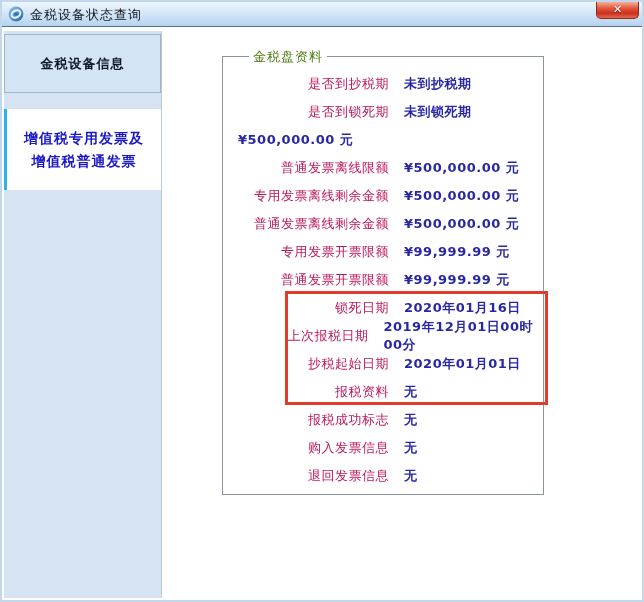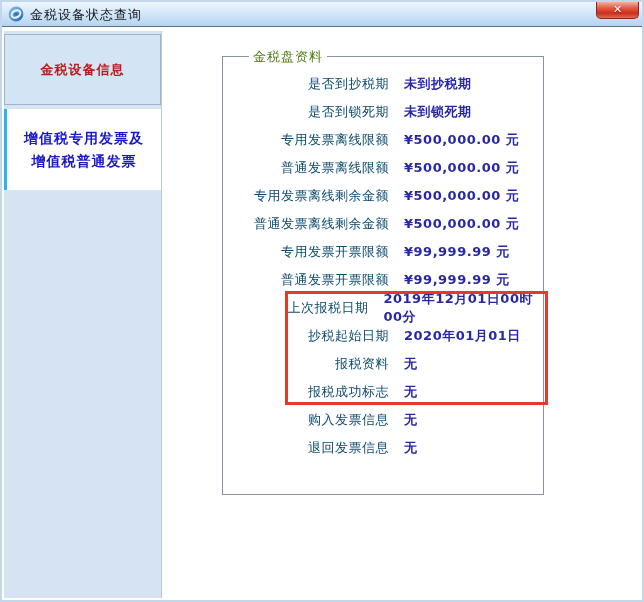--- a/index.html
+++ b/index.html
@@ -38,23 +38,23 @@
   .sidebar {
     position:absolute; left:2px; top:29px; width:158px; height:567px;
     background:#d5e3f3; border-right:1px solid #b7c9dc;
   }
   .side-tab {
     position:absolute; left:0; width:157px; display:flex;
     align-items:center; justify-content:center; text-align:center;
     cursor:pointer;
   }
   .side-tab.plain {
-    top:3px; height:71px;
+    top:3px; height:59px;
     background:#d3e5f5; border:1px solid #9db4cc;
-    font-size:13px; font-weight:bold; color:#b91c1c; letter-spacing:1px;
+    font-size:13px; font-weight:bold; color:#0f172a; letter-spacing:1px;
   }
   .side-tab.selected {
     top:78px; height:81px;
     background:#ffffff; border-left:3px solid #2db3e8;
     font-size:14px; font-weight:bold; color:#1b19c6;
     line-height:1.6; letter-spacing:1px; padding:12px 11px;
   }
 
   
   .main { position:absolute; left:161px; top:26px; right:0; bottom:0; background:#ffffff; }
@@ -66,21 +66,21 @@
   .groupbox-legend {
     position:absolute; left:26px; top:-9px;
     background:#ffffff; padding:0 4px;
     font-size:13px; color:#4d7c0f; letter-spacing:1px;
   }
 
   .rows { position:absolute; left:0; top:13px; width:100%; }
   .row { height:28px; display:flex; align-items:center; }
   .row .lbl {
     width:166px; text-align:right;
-    font-size:13px; color:#0c4a6e; letter-spacing:0.5px;
+    font-size:13px; color:#be185d; letter-spacing:0.5px;
   }
   .row .val {
     margin-left:15px;
     font-size:13px; color:#2828a5; letter-spacing:0.5px;font-weight:bold;
   }
 
   .red-box {
     position:absolute; left:283px; top:289px; width:263px; height:114px;
     border:3px solid #e23b2e;
     z-index:5; pointer-events:none;
@@ -128,21 +128,20 @@
     <div class="rows">
       <div class="row">
           <span class="lbl">是否到抄税期</span>
           <span class="val">未到抄税期</span>
         </div>
       <div class="row">
           <span class="lbl">是否到锁死期</span>
           <span class="val">未到锁死期</span>
         </div>
       <div class="row">
-          <span class="lbl">专用发票离线限额</span>
           <span class="val">¥500,000.00 元</span>
         </div>
       <div class="row">
           <span class="lbl">普通发票离线限额</span>
           <span class="val">¥500,000.00 元</span>
         </div>
       <div class="row">
           <span class="lbl">专用发票离线剩余金额</span>
           <span class="val">¥500,000.00 元</span>
         </div>
@@ -150,20 +149,24 @@
           <span class="lbl">普通发票离线剩余金额</span>
           <span class="val">¥500,000.00 元</span>
         </div>
       <div class="row">
           <span class="lbl">专用发票开票限额</span>
           <span class="val">¥99,999.99 元</span>
         </div>
       <div class="row">
           <span class="lbl">普通发票开票限额</span>
           <span class="val">¥99,999.99 元</span>
+        </div>
+      <div class="row">
+          <span class="lbl">锁死日期</span>
+          <span class="val">2020年01月16日</span>
         </div>
       <div class="row">
           <span class="lbl">上次报税日期</span>
           <span class="val">2019年12月01日00时00分</span>
         </div>
       <div class="row">
           <span class="lbl">抄税起始日期</span>
           <span class="val">2020年01月01日</span>
         </div>
       <div class="row">

